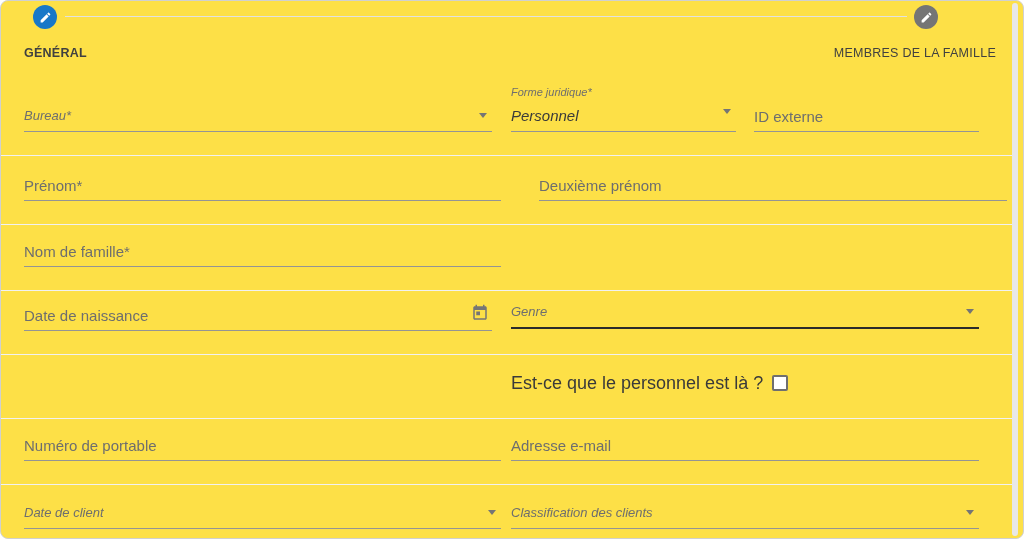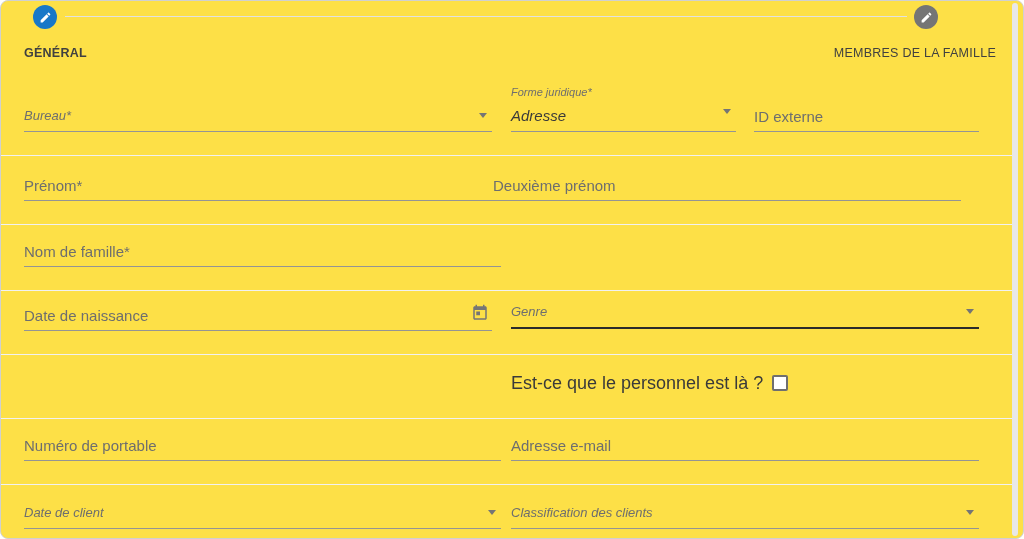--- a/index.html
+++ b/index.html
@@ -101,32 +101,32 @@
   </div>
   <div class="step-label active" style="left:23px;">GÉNÉRAL</div>
   <div class="step-label" style="right:27px;">MEMBRES DE LA FAMILLE</div>
 
   <div class="field select" style="left:23px;top:95px;width:468px;height:36px;">
     <span class="flabel">Bureau*</span>
     <span class="arrow"></span>
   </div>
   <div class="field select" style="left:510px;top:85px;width:225px;height:46px;">
     <span class="float-label">Forme juridique*</span>
-    <span class="fvalue">Adresse</span>
+    <span class="fvalue">Personnel</span>
     <span class="arrow" style="bottom:17px;"></span>
   </div>
   <div class="field" style="left:753px;top:95px;width:225px;height:36px;">
     <input type="text" placeholder="ID externe" style="">
   </div>
   <div class="divider" style="top:154px;"></div>
 
   <div class="field" style="left:23px;top:164px;width:477px;height:36px;">
     <input type="text" placeholder="Prénom*" style="">
   </div>
-  <div class="field" style="left:492px;top:164px;width:468px;height:36px;">
+  <div class="field" style="left:538px;top:164px;width:468px;height:36px;">
     <input type="text" placeholder="Deuxième prénom" style="">
   </div>
   <div class="divider" style="top:223px;"></div>
 
   <div class="field" style="left:23px;top:230px;width:477px;height:36px;">
     <input type="text" placeholder="Nom de famille*" style="">
   </div>
   <div class="divider" style="top:289px;"></div>
 
   <div class="field" style="left:23px;top:294px;width:468px;height:36px;">

